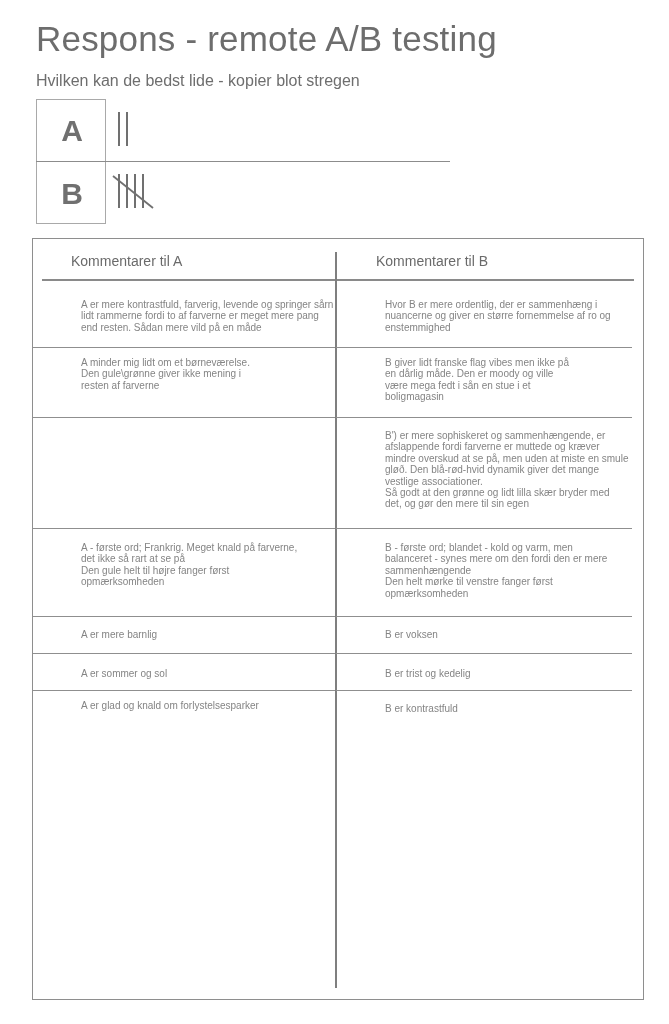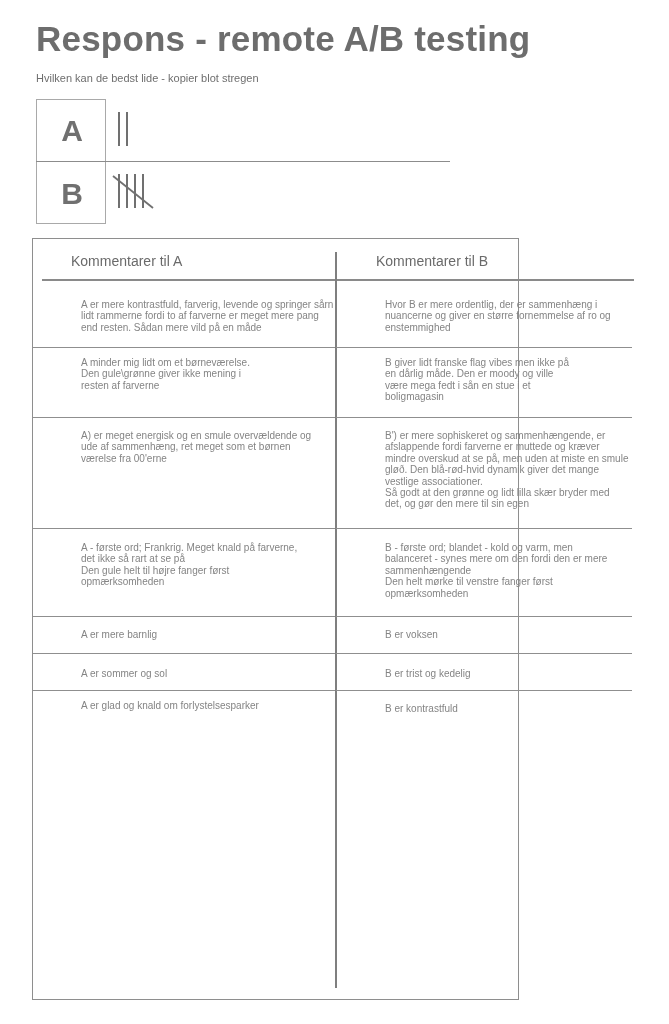--- a/index.html
+++ b/index.html
@@ -1,36 +1,36 @@
 <!DOCTYPE html>
 <html><head>
   <meta charset="utf-8">
   <style>
     html, body { margin: 0; padding: 0; background: #ffffff; }
     body { width: 669px; height: 1024px; position: relative; overflow: hidden;
            font-family: "Liberation Sans", sans-serif; color: #6e6e6e; }
     .title { position: absolute; left: 36px; top: 19px; margin: 0;
-             font-size: 35px; font-weight: bold; color: #6d6d6d; letter-spacing: 0.2px; white-space: nowrap; }
+             font-size: 35px; font-weight: normal; color: #6d6d6d; letter-spacing: 0.2px; white-space: nowrap; }
     .subtitle { position: absolute; left: 36px; top: 72px; margin: 0;
-                font-size: 11px; color: #6e6e6e; white-space: nowrap; }
+                font-size: 16px; color: #6e6e6e; white-space: nowrap; }
 
     
     .tally-box { position: absolute; left: 36px; top: 99px; width: 70px; height: 125px;
                  border: 1px solid #a9a9a9; box-sizing: border-box; }
     .tally-letter { position: absolute; left: 0; width: 70px; text-align: center;
                     font-size: 30px; font-weight: bold; color: #707070; }
     .tally-letter.a { top: 14px; }
     .tally-letter.b { top: 77px; }
     .tally-mid { position: absolute; left: 36px; top: 161px; width: 414px; height: 1px; background: #8c8c8c; }
     .tally-marks { position: absolute; }
     .tally-marks.a { left: 112px; top: 110px; }
     .tally-marks.b { left: 112px; top: 172px; }
 
     
-    .comments { position: absolute; left: 32px; top: 238px; width: 487px; height: 762px;
+    .comments { position: absolute; left: 32px; top: 238px; width: 612px; height: 762px;
                 border: 1.5px solid #8e8e8e; box-sizing: border-box; }
     .divider-v { position: absolute; left: 302px; top: 13px; width: 1.5px; height: 736px; background: #7f7f7f; }
     .col-head { position: absolute; top: 14px; font-size: 14px; color: #6a6a6a; white-space: nowrap; }
     .col-head.a { left: 38px; }
     .col-head.b { left: 343px; }
     .head-line { position: absolute; top: 40px; height: 1.5px; background: #8a8a8a; }
     .head-line.a { left: 9px; width: 293px; }
     .head-line.b { left: 303px; width: 298px; }
     .row-line { position: absolute; height: 1px; background: #8f8f8f; }
     .row-line.a { left: 0; width: 302px; }
@@ -81,23 +81,20 @@
   <div class="cell a" style="top:118px">A minder mig lidt om et børneværelse.
 Den gule\grønne giver ikke mening i
 resten af farverne</div>
   <div class="cell b" style="top:118px">B giver lidt franske flag vibes men ikke på
 en dårlig måde. Den er moody og ville
 være mega fedt i sån en stue i et
 boligmagasin</div>
   <div class="row-line a" style="top:178px"></div>
   <div class="row-line b" style="top:178px"></div>
 
-  <div class="cell a" style="top:191px">A) er meget energisk og en smule overvældende og
-ude af sammenhæng, ret meget som et børnen
-værelse fra 00'erne</div>
   <div class="cell b" style="top:191px">B') er mere sophiskeret og sammenhængende, er
 afslappende fordi farverne er muttede og kræver
 mindre overskud at se på, men uden at miste en smule
 gløð. Den blå-rød-hvid dynamik giver det mange
 vestlige associationer.
 Så godt at den grønne og lidt lilla skær bryder med
 det, og gør den mere til sin egen</div>
   <div class="row-line a" style="top:289px"></div>
   <div class="row-line b" style="top:289px"></div>
 

